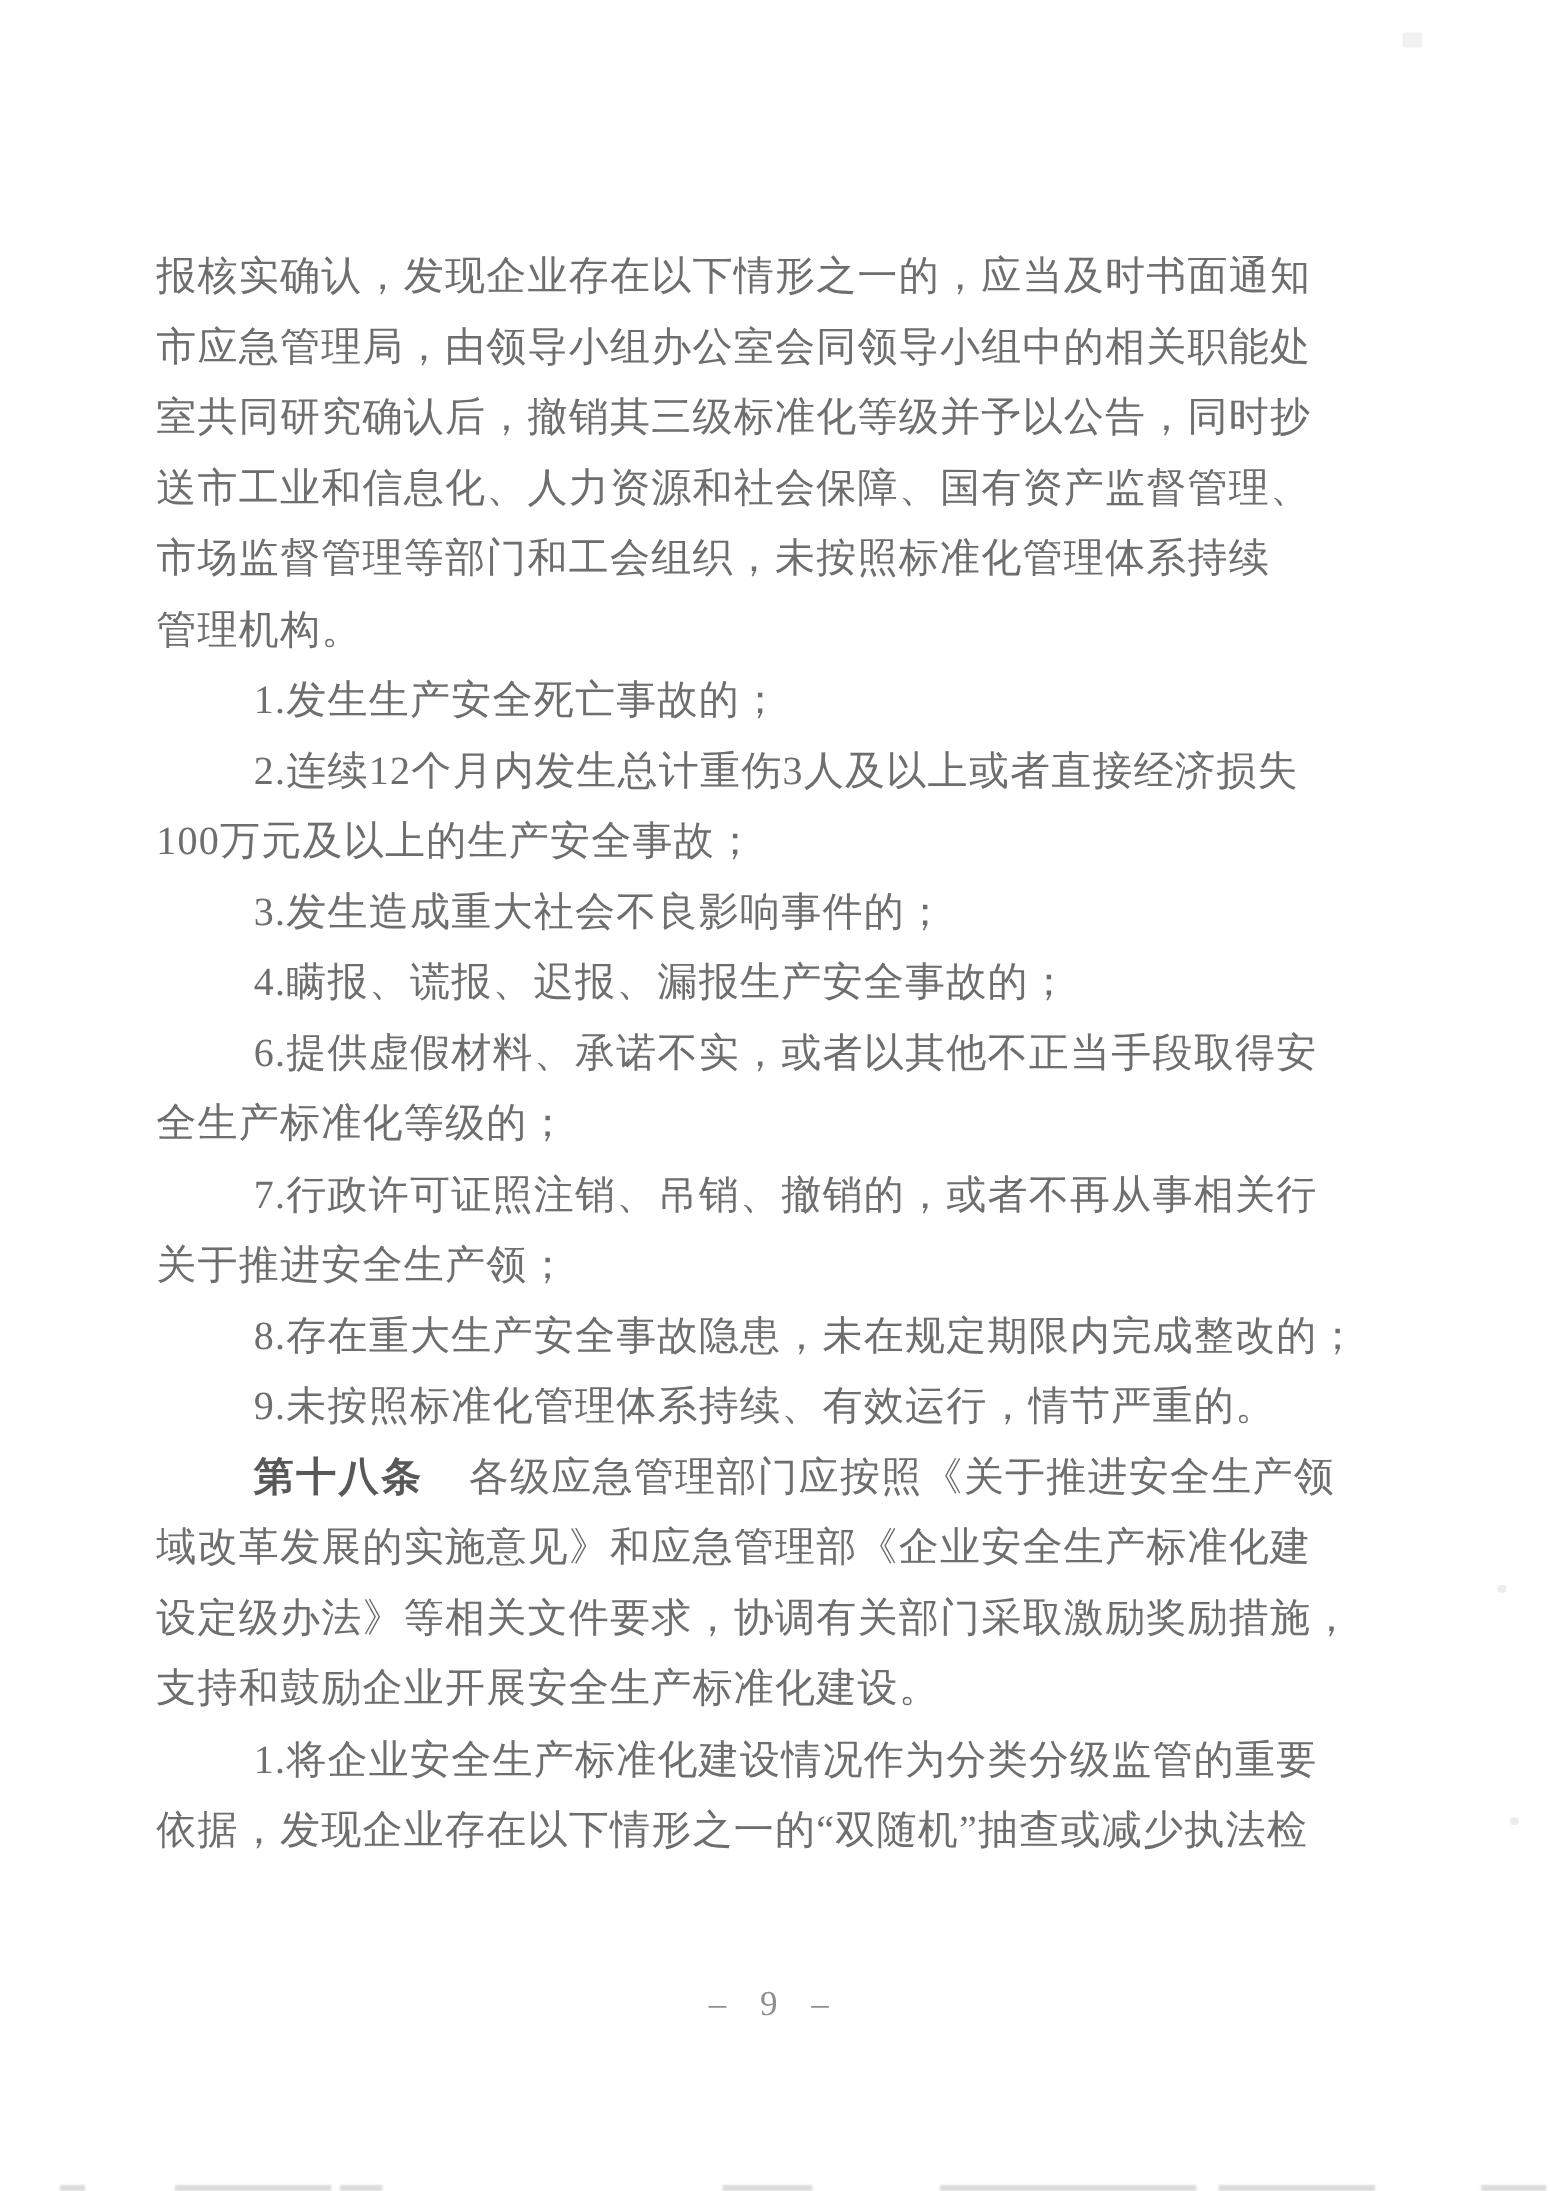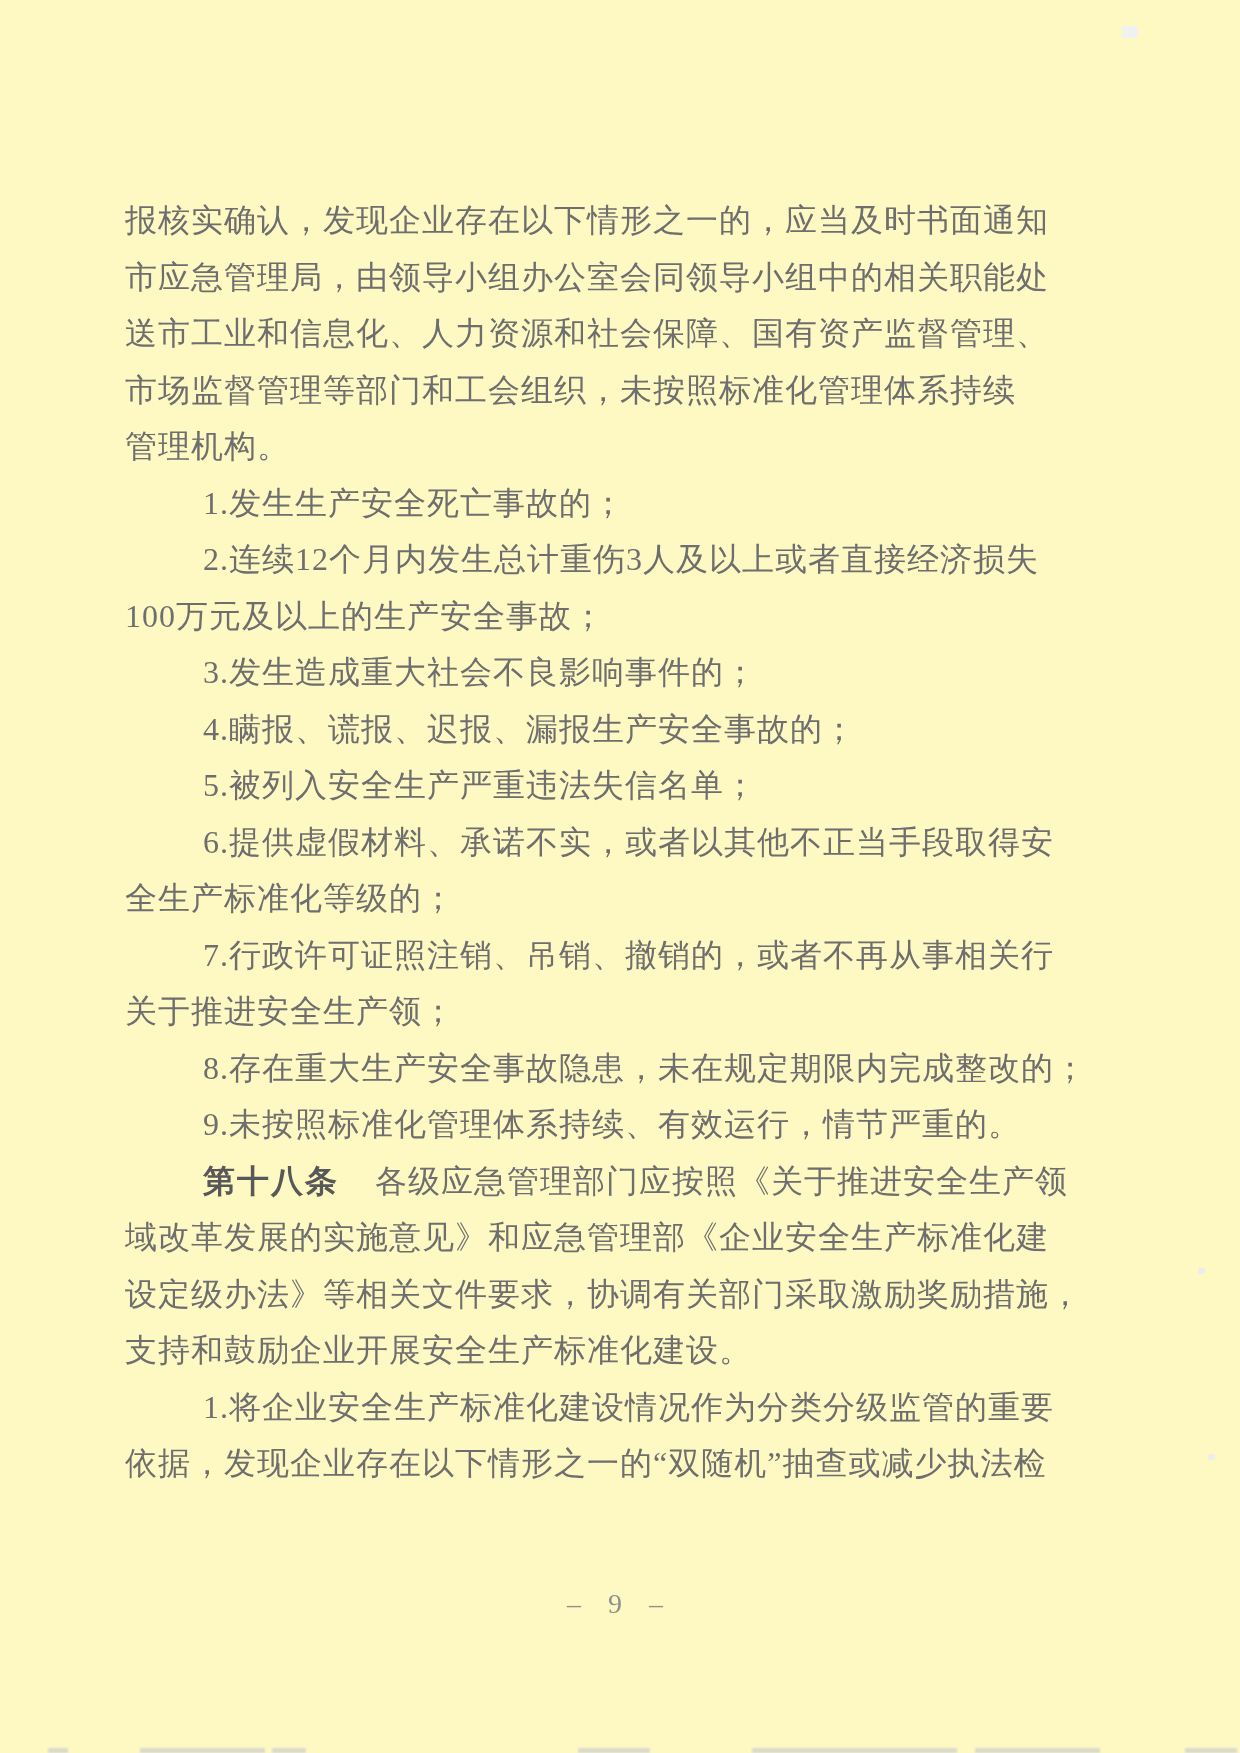--- a/index.html
+++ b/index.html
@@ -4,21 +4,21 @@
 <style>
   html, body {
     margin: 0;
     padding: 0;
     background: #e8e8e8;
   }
   .page {
     position: relative;
     width: 1240px;
     height: 1753px;
-    background: #fef9c3;
+    background: #ffffff;
     overflow: hidden;
     font-family: "Liberation Serif", "DejaVu Serif", serif;
   }
   .textblock {
     position: absolute;
     left: 125px;
     top: 192px;
     width: 960px;
     color: #6e6e6e;
     font-size: 32px;
@@ -79,29 +79,29 @@
   .a7 { left: 1185px; width: 52px; }
 </style>
 </head>
 <body>
 
 <div class="page">
 
   <div class="textblock">
     <div class="line">报核实确认，发现企业存在以下情形之一的，应当及时书面通知</div>
     <div class="line">市应急管理局，由领导小组办公室会同领导小组中的相关职能处</div>
+    <div class="line">室共同研究确认后，撤销其三级标准化等级并予以公告，同时抄</div>
     <div class="line">送市工业和信息化、人力资源和社会保障、国有资产监督管理、</div>
     <div class="line">市场监督管理等部门和工会组织，未按照标准化管理体系持续</div>
     <div class="line">管理机构。</div>
     <div class="line indent">1.发生生产安全死亡事故的；</div>
     <div class="line indent">2.连续12个月内发生总计重伤3人及以上或者直接经济损失</div>
     <div class="line">100万元及以上的生产安全事故；</div>
     <div class="line indent">3.发生造成重大社会不良影响事件的；</div>
     <div class="line indent">4.瞒报、谎报、迟报、漏报生产安全事故的；</div>
-    <div class="line indent">5.被列入安全生产严重违法失信名单；</div>
     <div class="line indent">6.提供虚假材料、承诺不实，或者以其他不正当手段取得安</div>
     <div class="line">全生产标准化等级的；</div>
     <div class="line indent">7.行政许可证照注销、吊销、撤销的，或者不再从事相关行</div>
     <div class="line">关于推进安全生产领；</div>
     <div class="line indent">8.存在重大生产安全事故隐患，未在规定期限内完成整改的；</div>
     <div class="line indent">9.未按照标准化管理体系持续、有效运行，情节严重的。</div>
     <div class="line indent">
       <span class="article-term">第十八条</span><span>各级应急管理部门应按照《关于推进安全生产领</span>
     </div>
     <div class="line">域改革发展的实施意见》和应急管理部《企业安全生产标准化建</div>

